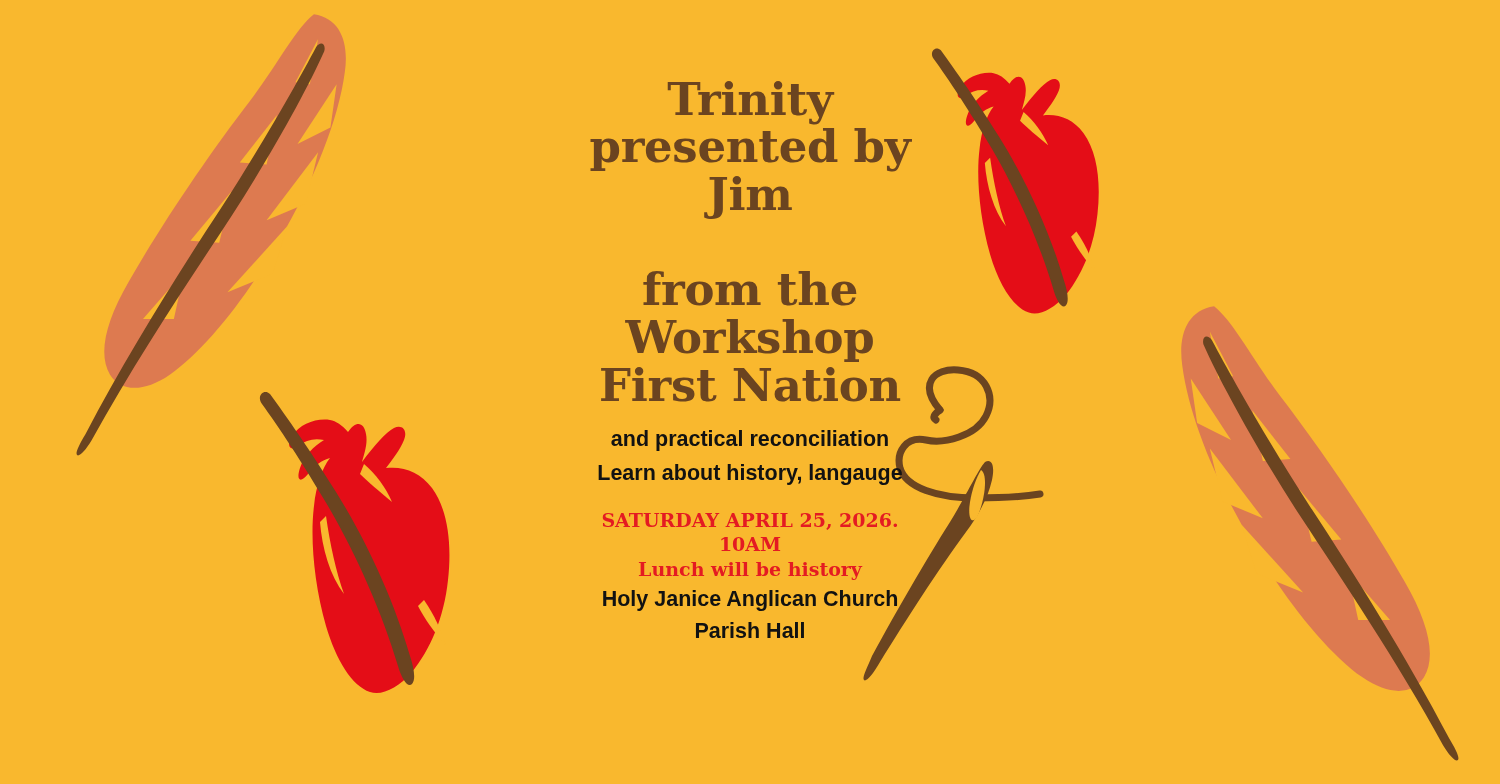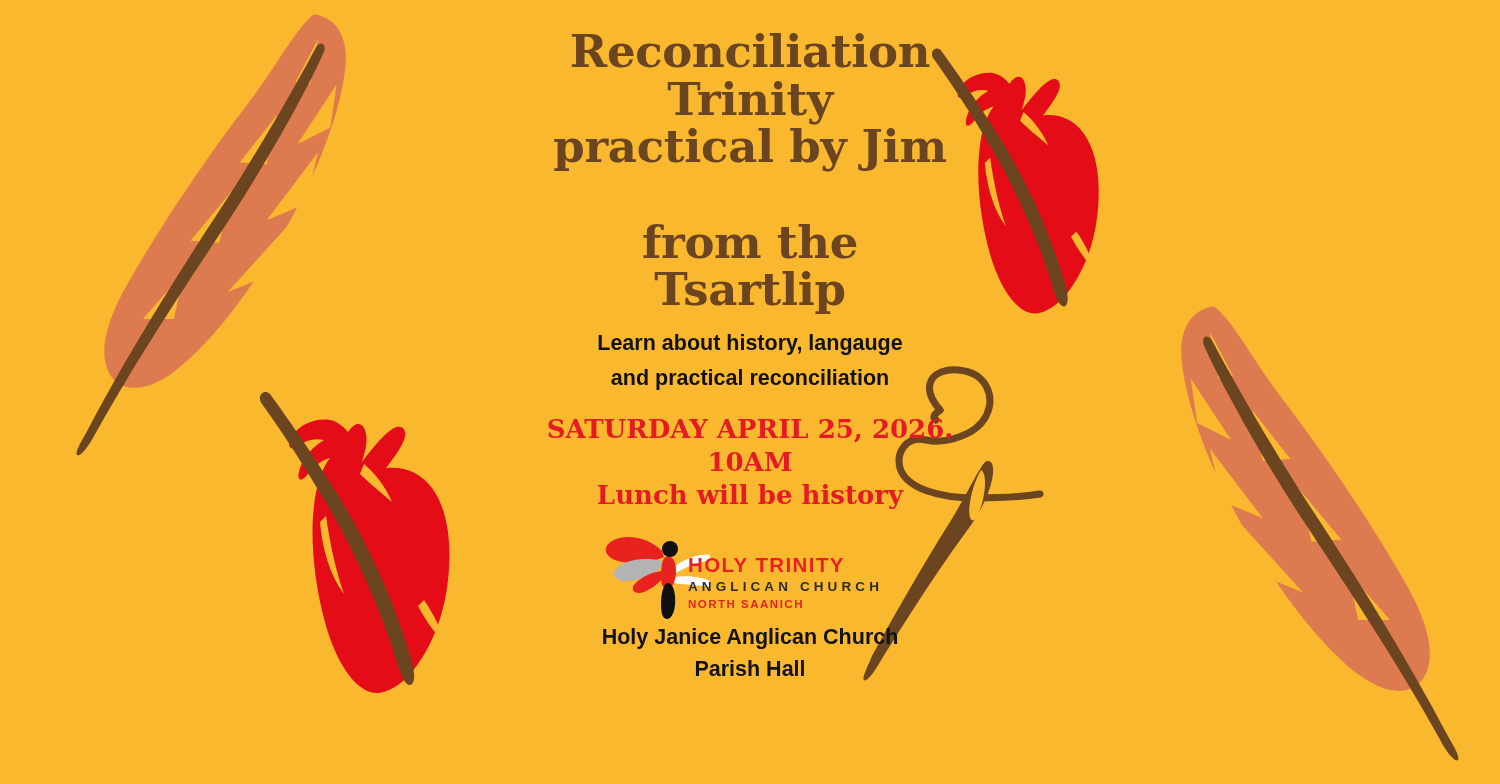--- a/index.html
+++ b/index.html
@@ -58,21 +58,21 @@
     font-size: 21.5px;
     line-height: 1.62;
     margin: 12px auto 0 auto;
     width: 400px;
   }
 
   .dateblock {
     font-family: "DejaVu Serif", serif;
     font-weight: bold;
     color: #e41b22;
-    font-size: 26px;
+    font-size: 19px;
     line-height: 1.28;
     margin: 17px auto 2px auto;
     width: 440px;
   }
 
   
   .logo {
     position: relative;
     width: 300px;
     height: 92px;
@@ -215,69 +215,39 @@
       <path d="M981 470 C976 478 972 490 970 502
                C968 514 970 522 974 520
                C978 518 982 506 984 494
                C986 482 985 472 981 470 Z" fill="#f9b82e"></path>
     </g>
   </svg>
 
   <div class="content">
 
     <h1 class="headline">
-      <span>Reconciliation</span><br>
+      <br>
       <span>Trinity</span><br>
-      <span>practical by Jim</span><br>
+      <span>presented by Jim</span><br>
       <br>
-      <span>from the Tsartlip</span><br>
+      <span>from the Workshop</span><br>
+      <span>First Nation</span>
     </h1>
 
     <div class="blurb">
+      <div>and practical reconciliation</div>
       <div>Learn about history, langauge</div>
-      <div>and practical reconciliation</div>
     </div>
 
     <div class="dateblock">
       <div>SATURDAY APRIL 25, 2026.</div>
       <div>10AM</div>
       <div>Lunch will be history</div>
     </div>
 
-    <div class="logo">
-      <svg class="logo-mark" viewBox="0 0 110 92">
-
-        <path d="M62 24 C48 10 26 6 12 14 C2 20 4 30 18 34
-                 C32 38 52 36 64 30 Z" fill="#e8231f"></path>
-
-        <path d="M62 34 C48 30 28 32 18 40 C10 46 14 54 26 54
-                 C40 54 56 46 64 38 Z" fill="#b3b3b3"></path>
-
-        <path d="M64 44 C54 44 40 50 34 58 C30 64 36 68 44 65
-                 C54 61 62 53 66 47 Z" fill="#e8231f"></path>
-
-        <path d="M74 40 C86 30 104 26 110 28 L110 34
-                 C100 34 86 40 76 46 Z" fill="#ffffff"></path>
-        <path d="M74 50 C86 48 102 50 110 54 L110 60
-                 C100 58 84 58 74 56 Z" fill="#ffffff"></path>
-
-        <path d="M66 30 C72 28 76 34 76 44 C76 54 72 62 67 62
-                 C62 62 60 54 61 44 C62 35 63 31 66 30 Z" fill="#e8231f"></path>
-
-        <circle cx="70" cy="22" r="8" fill="#101010"></circle>
-
-        <path d="M68 56 C73 56 76 66 75 78 C74 88 70 92 67 92
-                 C63 92 61 87 61 77 C61 65 64 56 68 56 Z" fill="#101010"></path>
-      </svg>
-      <div class="logo-words">
-        <div class="logo-l1">HOLY TRINITY</div>
-        <div class="logo-l2">ANGLICAN CHURCH</div>
-        <div class="logo-l3">NORTH SAANICH</div>
-      </div>
-    </div>
 
     <div class="footer">
       <div>Holy Janice Anglican Church</div>
       <div>Parish Hall</div>
 
     </div>
 
   </div>
 </div>
 

